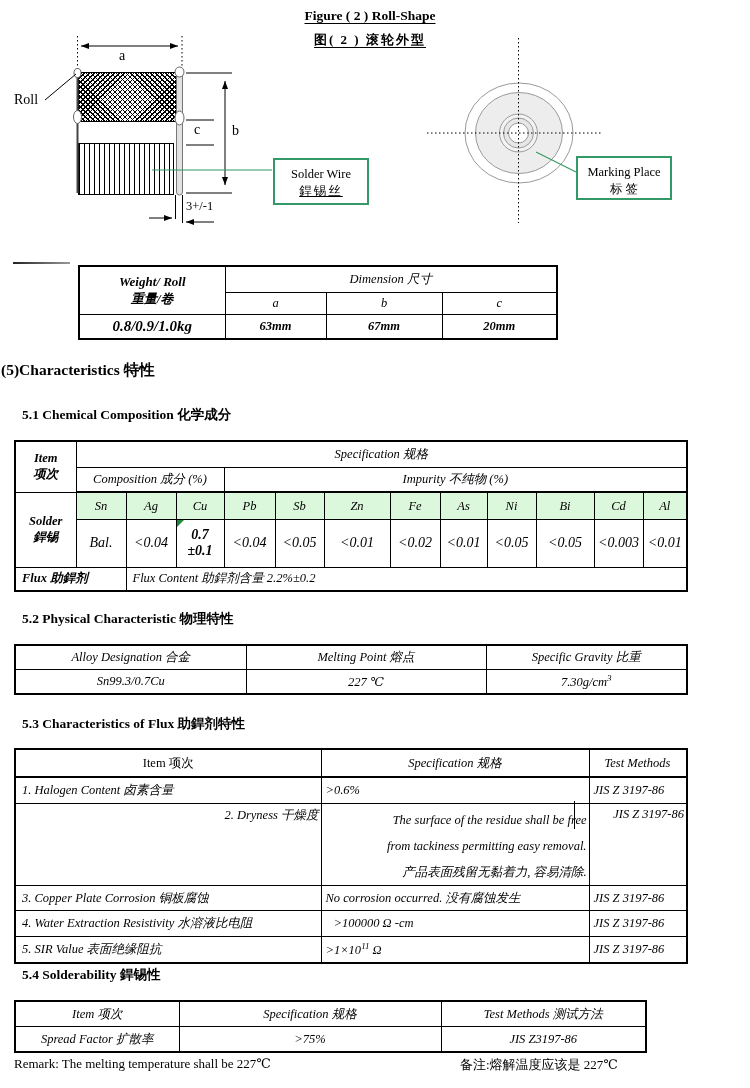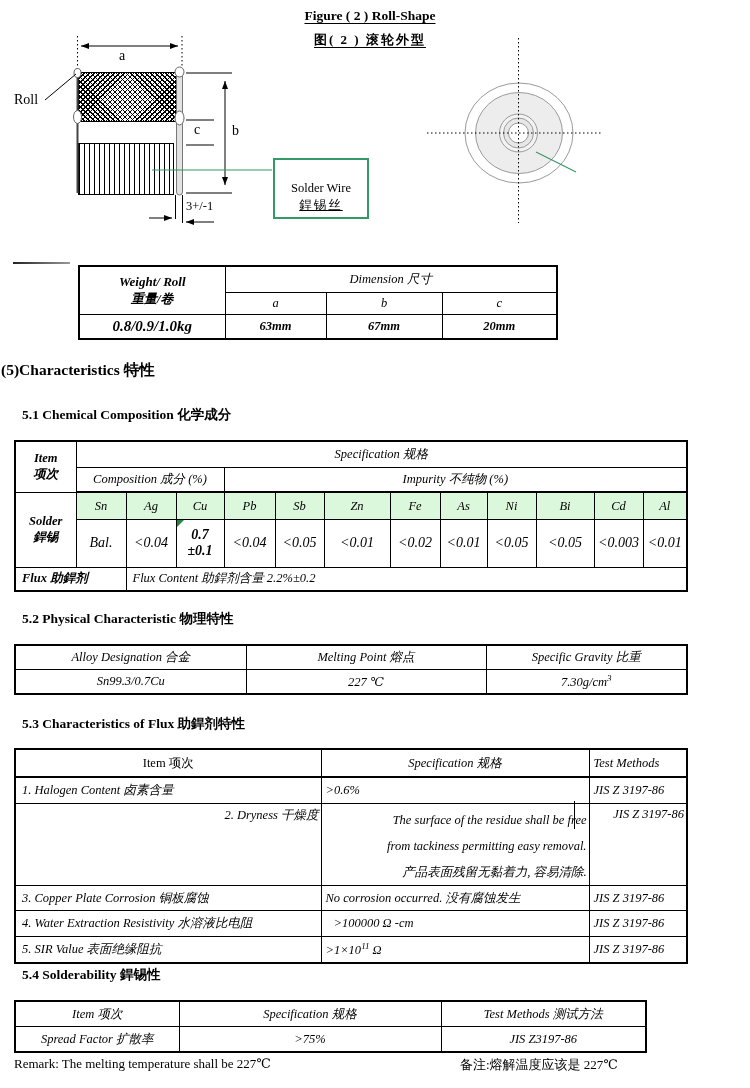--- a/index.html
+++ b/index.html
@@ -4,21 +4,21 @@
 <style>
   html,body{margin:0;padding:0;background:#fff;}
   .canvas{position:relative;width:750px;height:1088px;background:#fff;overflow:hidden;
           font-family:"Liberation Serif","DejaVu Serif",serif;color:#000;}
   .abs{position:absolute;}
   .ctr{text-align:center;}
   .fig-title{font-weight:600;font-size:13.5px;text-decoration:underline;text-underline-offset:3px;}
   .fig-title.zh{letter-spacing:2px;font-size:13px;}
   .lbl{font-size:14px;}
   .small-lbl{font-size:12.5px;}
-  .green-box{border:2px solid #339966;text-align:center;font-size:12.5px;line-height:17px;padding-top:20px;background:#fff;}
+  .green-box{border:2px solid #339966;text-align:center;font-size:12.5px;line-height:17px;padding-top:6px;background:#fff;}
   .green-box .u{text-decoration:underline;letter-spacing:2px;}
   .crosshatch{background-color:#fff;border:1px solid #000;
     background-image:repeating-linear-gradient(45deg,#000 0 1px,transparent 1px 3.5px),
                      repeating-linear-gradient(-45deg,#000 0 1px,transparent 1px 3.5px);}
   .vhatch{background-color:#fff;border:1px solid #000;
     background-image:repeating-linear-gradient(90deg,#000 0 1px,transparent 1px 5px);}
   .stray-line{background:linear-gradient(to right,#222,#999);}
   .heading1{font-weight:bold;font-size:15.5px;}
   .heading2{font-weight:bold;font-size:13.5px;}
   table{border-collapse:collapse;table-layout:fixed;position:absolute;background:#fff;}
@@ -101,20 +101,24 @@
   <div class="abs lbl" style="left:14px;top:92px">Roll</div>
   <div class="abs lbl" style="left:119px;top:48px">a</div>
   <div class="abs lbl" style="left:232px;top:123px">b</div>
   <div class="abs lbl" style="left:194px;top:122px">c</div>
   <div class="abs small-lbl" style="left:186px;top:199px">3+/-1</div>
 
   <div class="abs green-box" style="left:273px;top:158px;width:92px;height:37px">
     <div>Solder Wire</div>
     <div class="u">銲锡丝</div>
   </div>
+  <div class="abs green-box" style="left:576px;top:156px;width:92px;height:34px">
+    <div>Marking Place</div>
+    <div>标 签</div>
+  </div>
 
   <div class="abs stray-line" style="left:13px;top:262px;width:57px;height:2px"></div>
 
   <table class="doc wtable" style="left:78px;top:265px;width:478px">
     <colgroup>
         <col style="width:146px">
         <col style="width:101px">
         <col style="width:116px">
         <col style="width:115px">
       </colgroup>
@@ -239,21 +243,21 @@
   <table class="doc" style="left:14px;top:748px;width:672px">
     <colgroup>
         <col style="width:306px">
         <col style="width:268px">
         <col style="width:98px">
       </colgroup>
     <tbody>
         <tr>
       <td class="up thick" style="height:26px">Item 项次</td>
       <td class="thick">Specification 规格</td>
-      <td class="left thick" style="padding-left:4px">Test Methods</td>
+      <td class="left thick" style="padding-left:15px">Test Methods</td>
     </tr>
     <tr>
       <td class="left" style="height:25px">1. Halogen Content  卤素含量</td>
       <td class="left" style="padding-left:4px">&gt;0.6%</td>
       <td class="left" style="padding-left:4px">JIS Z 3197-86</td>
     </tr>
     <tr>
       <td class="left top" style="height:64px">2. Dryness 干燥度</td>
       <td class="left top" style="padding-left:4px;line-height:26px">
         <div>The surface of the residue shall be free</div>

